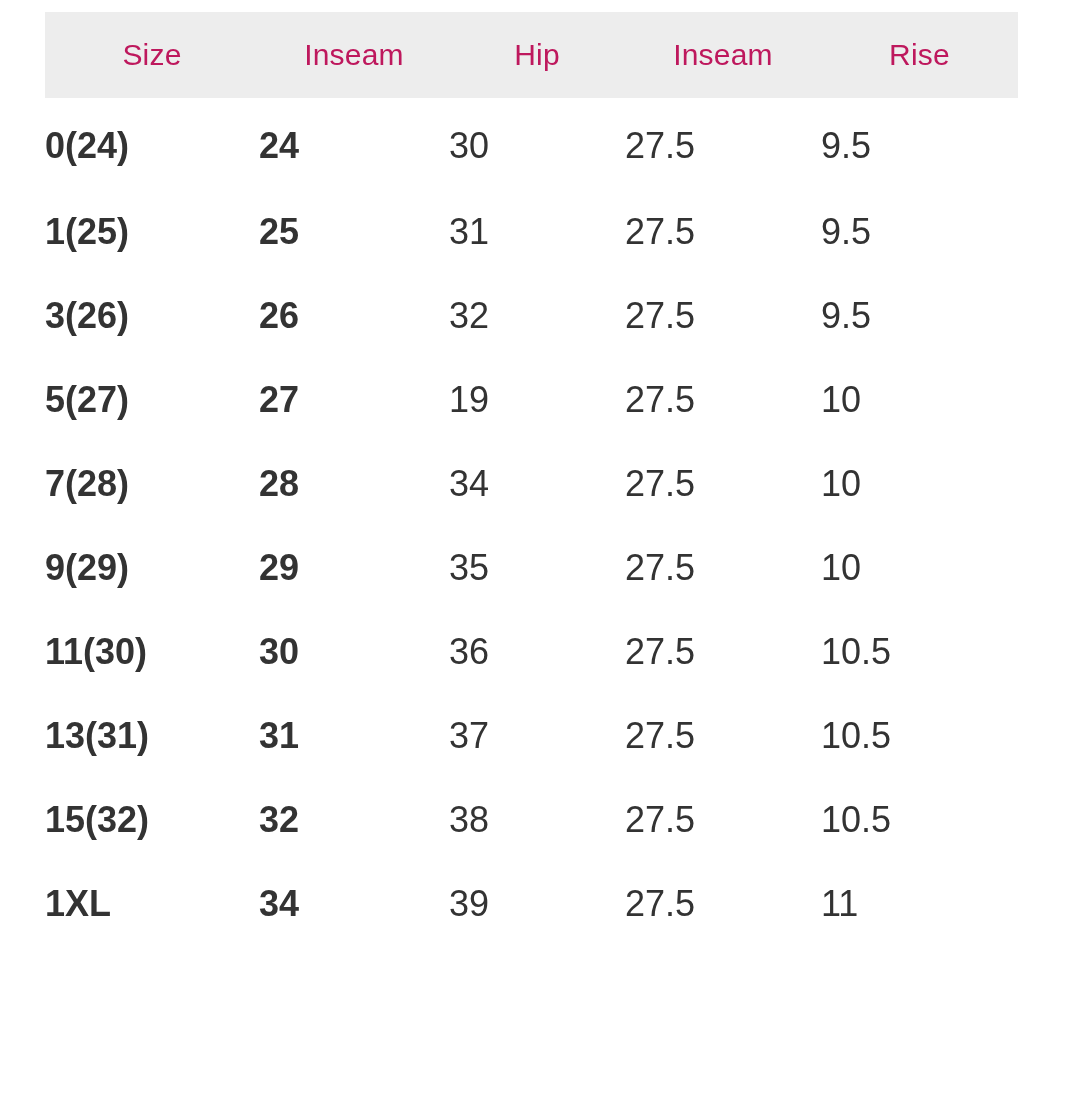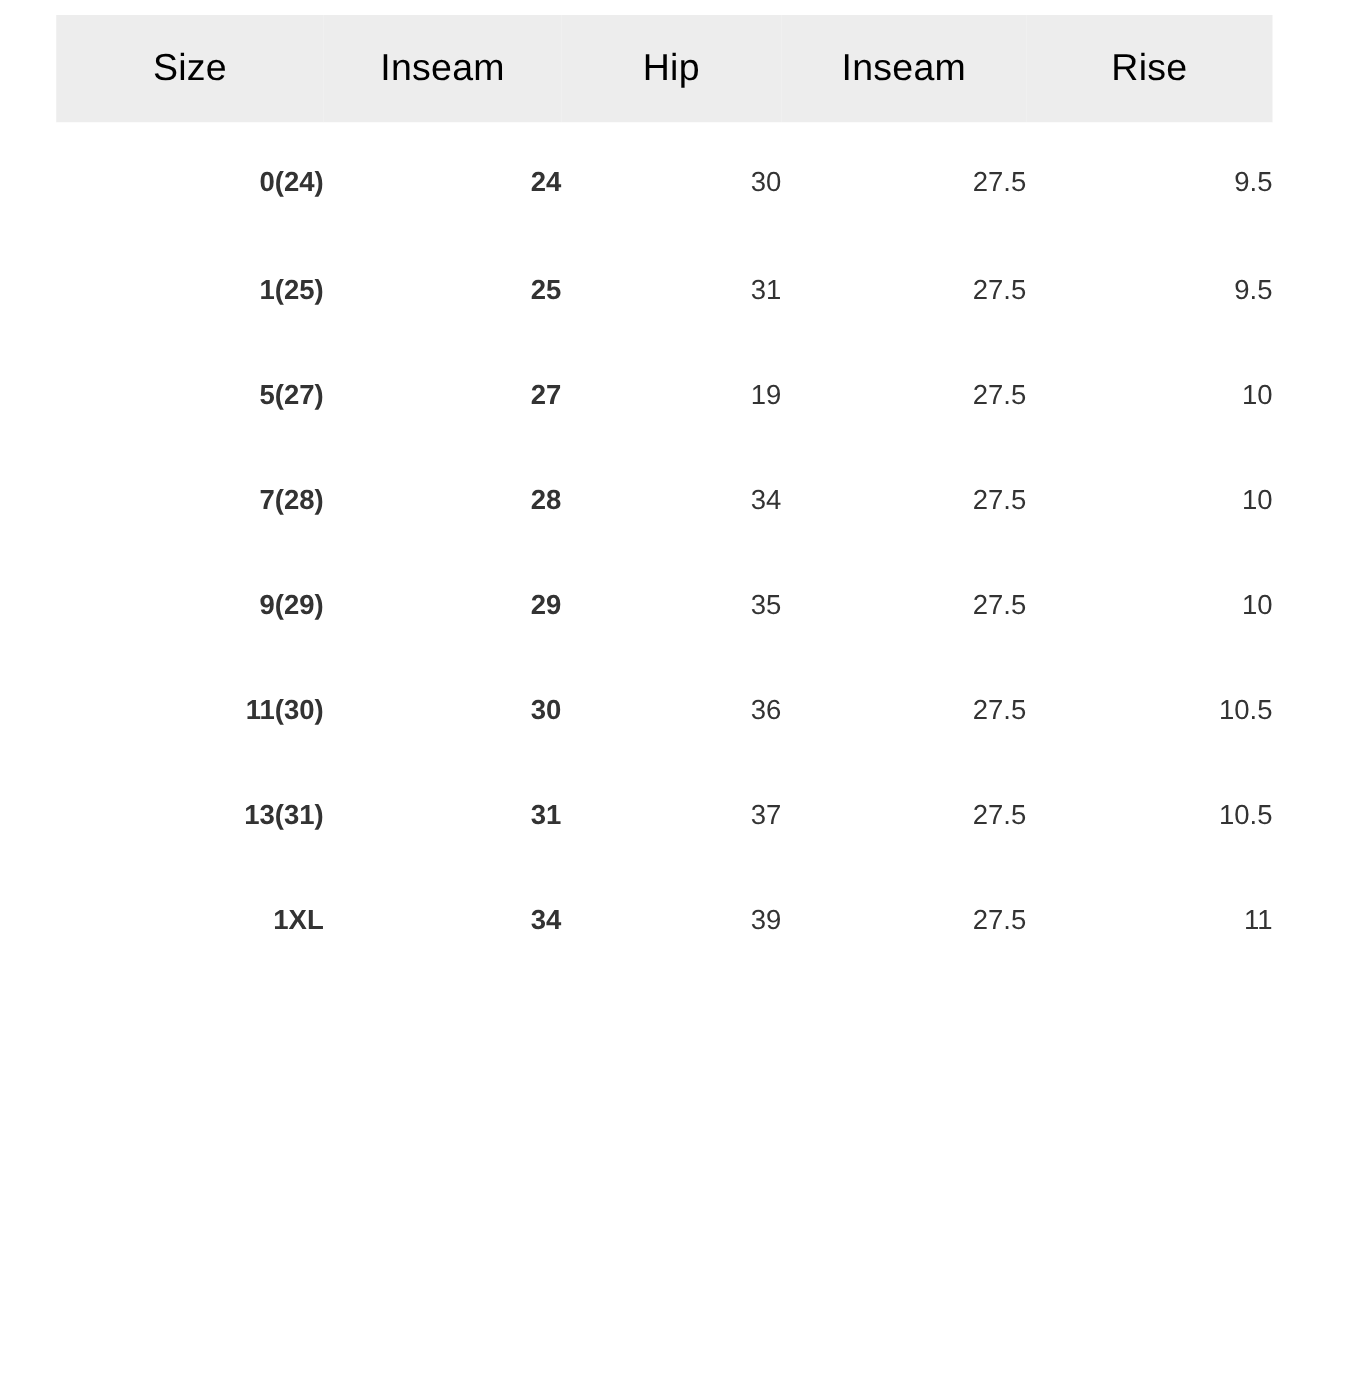--- a/index.html
+++ b/index.html
@@ -32,33 +32,33 @@
   }
 
   .table thead tr {
     background: #ededed;
   }
 
   .table thead th {
     height: 86px;
     font-size: 30px;
     font-weight: 400;
-    color: #000000;
+    color: #be185d;
     text-align: center;
     vertical-align: middle;
     padding: 0;
     border: none;
     letter-spacing: 0.2px;
   }
 
   .table tbody td {
     height: 84px;
-    font-size: 22px;
+    font-size: 36px;
     color: #333333;
-    text-align: right;
+    text-align: left;
     vertical-align: middle;
     padding: 0;
     border: none;
     background: #ffffff;
   }
 
   
   .table tbody tr:first-child td {
     height: 88px;
     padding-top: 4px;
@@ -108,20 +108,27 @@
           <td class="cell-regular">9.5</td>
         </tr>
         <tr>
           <td class="cell-bold">1(25)</td>
           <td class="cell-bold">25</td>
           <td class="cell-regular">31</td>
           <td class="cell-regular">27.5</td>
           <td class="cell-regular">9.5</td>
         </tr>
         <tr>
+          <td class="cell-bold">3(26)</td>
+          <td class="cell-bold">26</td>
+          <td class="cell-regular">32</td>
+          <td class="cell-regular">27.5</td>
+          <td class="cell-regular">9.5</td>
+        </tr>
+        <tr>
           <td class="cell-bold">5(27)</td>
           <td class="cell-bold">27</td>
           <td class="cell-regular">19</td>
           <td class="cell-regular">27.5</td>
           <td class="cell-regular">10</td>
         </tr>
         <tr>
           <td class="cell-bold">7(28)</td>
           <td class="cell-bold">28</td>
           <td class="cell-regular">34</td>
@@ -143,20 +150,27 @@
           <td class="cell-regular">10.5</td>
         </tr>
         <tr>
           <td class="cell-bold">13(31)</td>
           <td class="cell-bold">31</td>
           <td class="cell-regular">37</td>
           <td class="cell-regular">27.5</td>
           <td class="cell-regular">10.5</td>
         </tr>
         <tr>
+          <td class="cell-bold">15(32)</td>
+          <td class="cell-bold">32</td>
+          <td class="cell-regular">38</td>
+          <td class="cell-regular">27.5</td>
+          <td class="cell-regular">10.5</td>
+        </tr>
+        <tr>
           <td class="cell-bold">1XL</td>
           <td class="cell-bold">34</td>
           <td class="cell-regular">39</td>
           <td class="cell-regular">27.5</td>
           <td class="cell-regular">11</td>
         </tr>
       </tbody>
   </table>
 </div>
 

